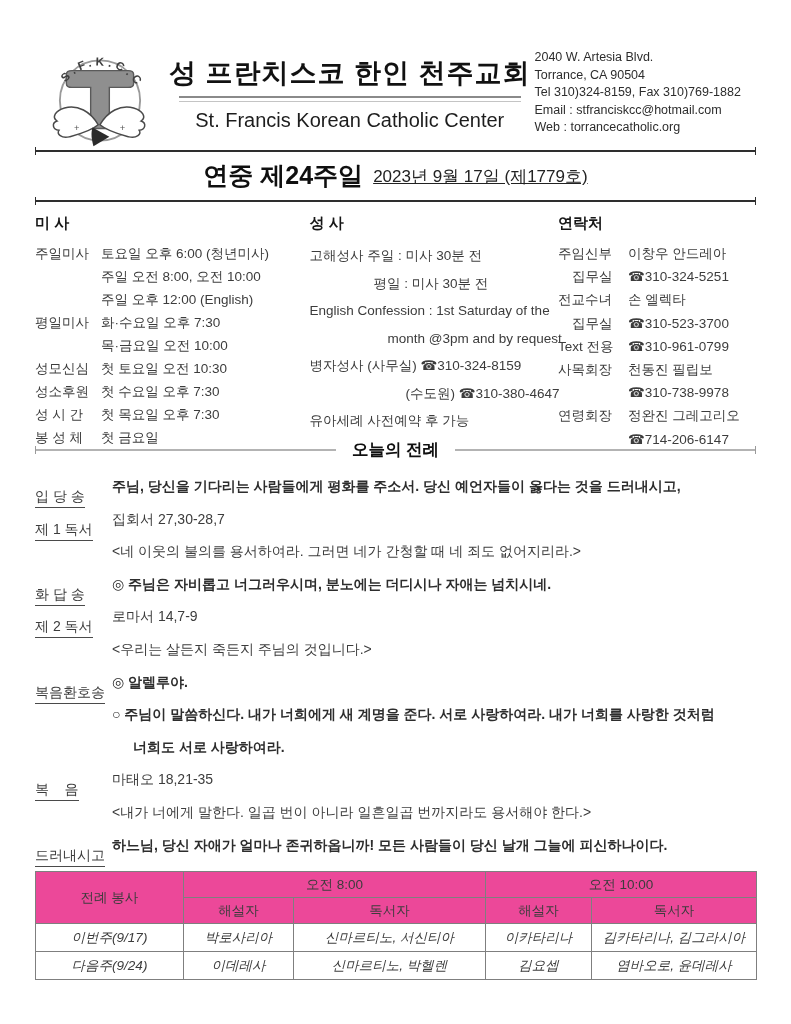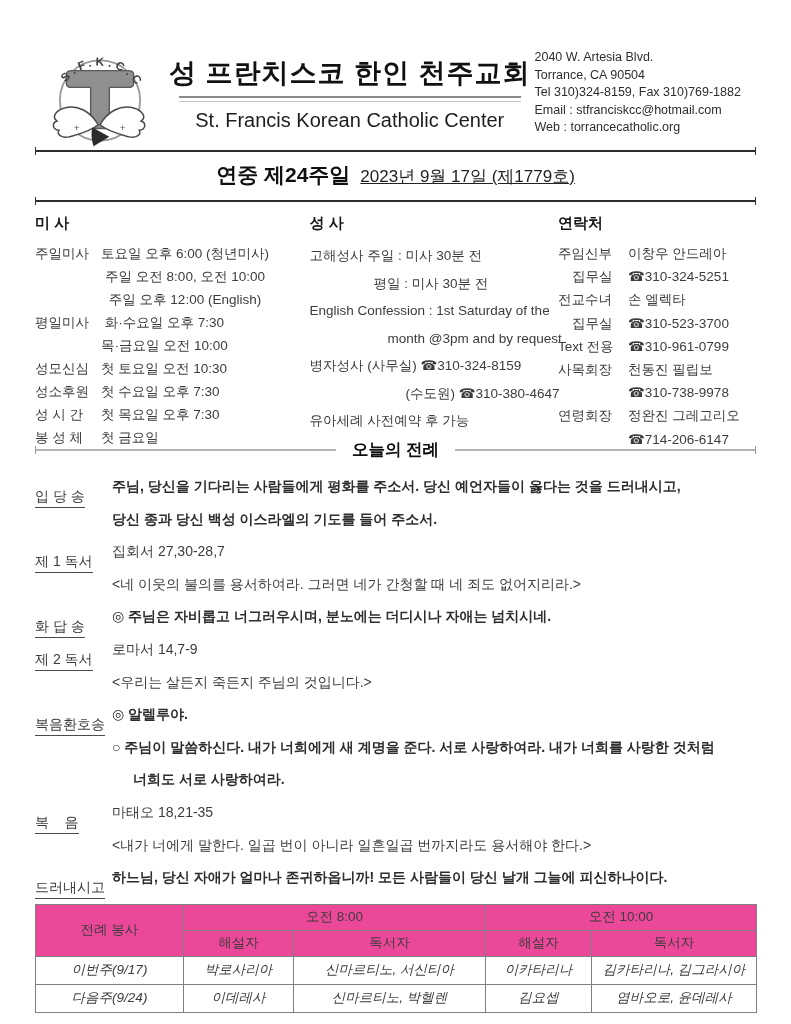--- a/index.html
+++ b/index.html
@@ -18,32 +18,32 @@
   .t-ko{font-size:27px;font-weight:bold;color:#111;letter-spacing:1px;white-space:nowrap;}
   .t-rule{height:3px;border-top:2px solid #8a8a8a;border-bottom:1px solid #c4c4c4;margin:5px 10px 7px;}
   .t-en{font-size:20px;color:#1d1d1d;white-space:nowrap;}
   .hdr-contact{flex:0 0 238px;font-size:12.5px;line-height:17.5px;color:#2d2d2d;}
 
   
   .rule{position:relative;height:2px;background:#2e2e2e;margin-top:2px;}
   .rule::before,.rule::after{content:"";position:absolute;top:-3px;width:1px;height:8px;background:#2e2e2e;}
   .rule::before{left:0;}.rule::after{right:0;}
   .issue{height:46px;display:flex;align-items:center;justify-content:center;gap:10px;}
-  .issue-title{font-size:21px;font-weight:bold;color:#0f0f0f;}
+  .issue-title{font-size:25px;font-weight:bold;color:#0f0f0f;}
   .issue-date{font-size:17px;color:#222;padding-top:3px;text-decoration:underline;}
 
   
   .cols{display:flex;justify-content:space-between;box-sizing:border-box;height:232px;padding:12px 0 8px;font-size:13.5px;}
   .col h3{margin:0 0 9px;font-size:15px;color:#161616;font-weight:bold;}
   .col-mass{width:270px;}
   .col-sac{width:244px;}
   .col-contact{width:198px;}
   .mrow{display:flex;}
   .mlabel{flex:0 0 66px;line-height:23px;}
-  .mvals div{line-height:23px;white-space:nowrap;text-align:center;}
+  .mvals div{line-height:23px;white-space:nowrap;}
   .sline{line-height:27.5px;white-space:nowrap;}
   .s-ind1{padding-left:64px;}
   .s-ind2{padding-left:78px;}
   .s-ind3{padding-left:96px;}
   .crow{display:flex;line-height:23.2px;}
   .clabel{flex:0 0 70px;white-space:nowrap;}
   .clabel.r{padding-left:14px;box-sizing:border-box;}
   .cval{white-space:nowrap;}
 
   
@@ -218,21 +218,20 @@
     <h2>오늘의 전례</h2>
     <span class="ln r"></span>
   </div>
 
   <section class="liturgy">
 
     <div class="lit-item">
       <div class="lit-lblcol"><span class="lit-label">입 당 송</span></div>
       <div class="lit-body">
         <div class="lit-line b">주님, 당신을 기다리는 사람들에게 평화를 주소서. 당신 예언자들이 옳다는 것을 드러내시고,</div>
-        <div class="lit-line b">당신 종과 당신 백성 이스라엘의 기도를 들어 주소서.</div>
       </div>
     </div>
 
     <div class="lit-item">
       <div class="lit-lblcol"><span class="lit-label">제 1 독서</span></div>
       <div class="lit-body">
         <div class="lit-line">집회서 27,30-28,7</div>
         <div class="lit-line">&lt;네 이웃의 불의를 용서하여라. 그러면 네가 간청할 때 네 죄도 없어지리라.&gt;</div>
       </div>
     </div>

